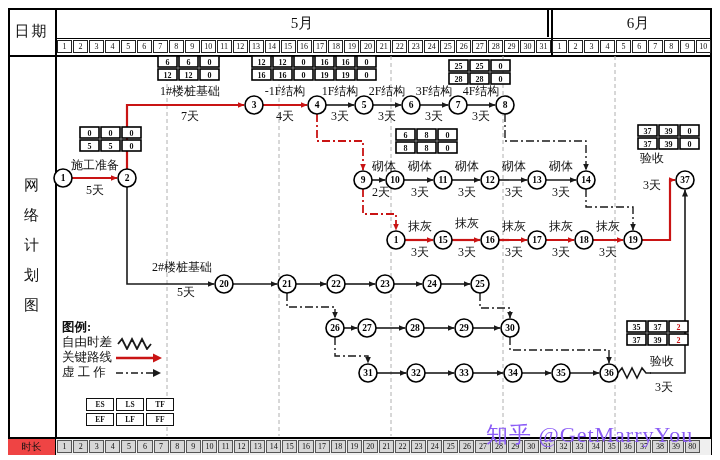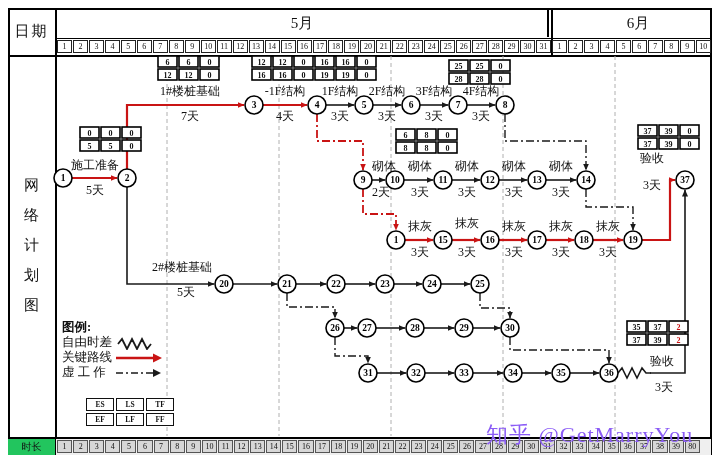--- a/index.html
+++ b/index.html
@@ -1,30 +1,30 @@
 <!DOCTYPE html>
 <html><head>
 <meta charset="utf-8">
 <style>
   html,body{margin:0;padding:0;background:#fff;}
   .page{position:relative;width:720px;height:460px;background:#fff;overflow:hidden;
-        font-family:"Liberation Serif","DejaVu Serif",serif;color:#111;}
+        font-family:"Liberation Serif","DejaVu Serif",serif;color:#111;border-radius:16px;}
   .abs{position:absolute;box-sizing:border-box;}
   .outer{left:8px;top:8px;width:704px;height:447px;border:2px solid #000;z-index:1;}
   .line{z-index:2;}
   #vline-left{left:55px;top:8px;width:0;height:447px;border-left:2px solid #000;}
   #vline-mj{left:551px;top:8px;width:0;height:47px;border-left:2px solid #000;}
   #hline-mid{left:56px;top:38px;width:655px;height:0;border-top:1.5px solid #000;}
   #hline-days{left:8px;top:55px;width:704px;height:0;border-top:2px solid #000;}
   #hline-bottom{left:8px;top:437px;width:704px;height:0;border-top:2px solid #000;}
   #cell-date{left:8px;top:8px;width:47px;height:47px;display:flex;align-items:center;justify-content:center;
              font-size:15px;letter-spacing:2px;z-index:3;}
   #sidebar{left:8px;top:60px;width:47px;height:370px;display:flex;flex-direction:column;align-items:center;
            justify-content:center;gap:11px;font-size:15px;z-index:3;}
-  #cell-dur{left:8px;top:439px;width:47px;height:16px;background:#22c55e;display:flex;align-items:center;
+  #cell-dur{left:8px;top:439px;width:47px;height:16px;background:#ef4444;display:flex;align-items:center;
             justify-content:center;font-size:10px;z-index:3;}
   #months{left:57px;top:9px;width:654px;height:28px;display:flex;z-index:3;}
   #month-may{width:492px;border-right:2px solid #000;display:flex;align-items:center;justify-content:center;font-size:15px;box-sizing:border-box;}
   #month-june{flex:1;display:flex;align-items:center;justify-content:center;font-size:15px;padding-left:16px;}
   #days{left:57px;top:40px;width:654px;height:13px;display:flex;gap:1px;z-index:3;}
   .dcell{flex:1;border:1px solid #222;background:#fff;font-size:8px;display:flex;align-items:center;
          justify-content:center;box-sizing:border-box;}
   #durstrip{left:56px;top:439px;width:655px;height:16px;background:#efefef;z-index:2;}
   #durrow{left:57px;top:440px;width:654px;height:13px;display:flex;gap:1px;z-index:3;}
   .qcell{flex:0 0 15.1px;border:1px solid #555;background:#d7d7d7;font-size:8px;display:flex;align-items:center;

